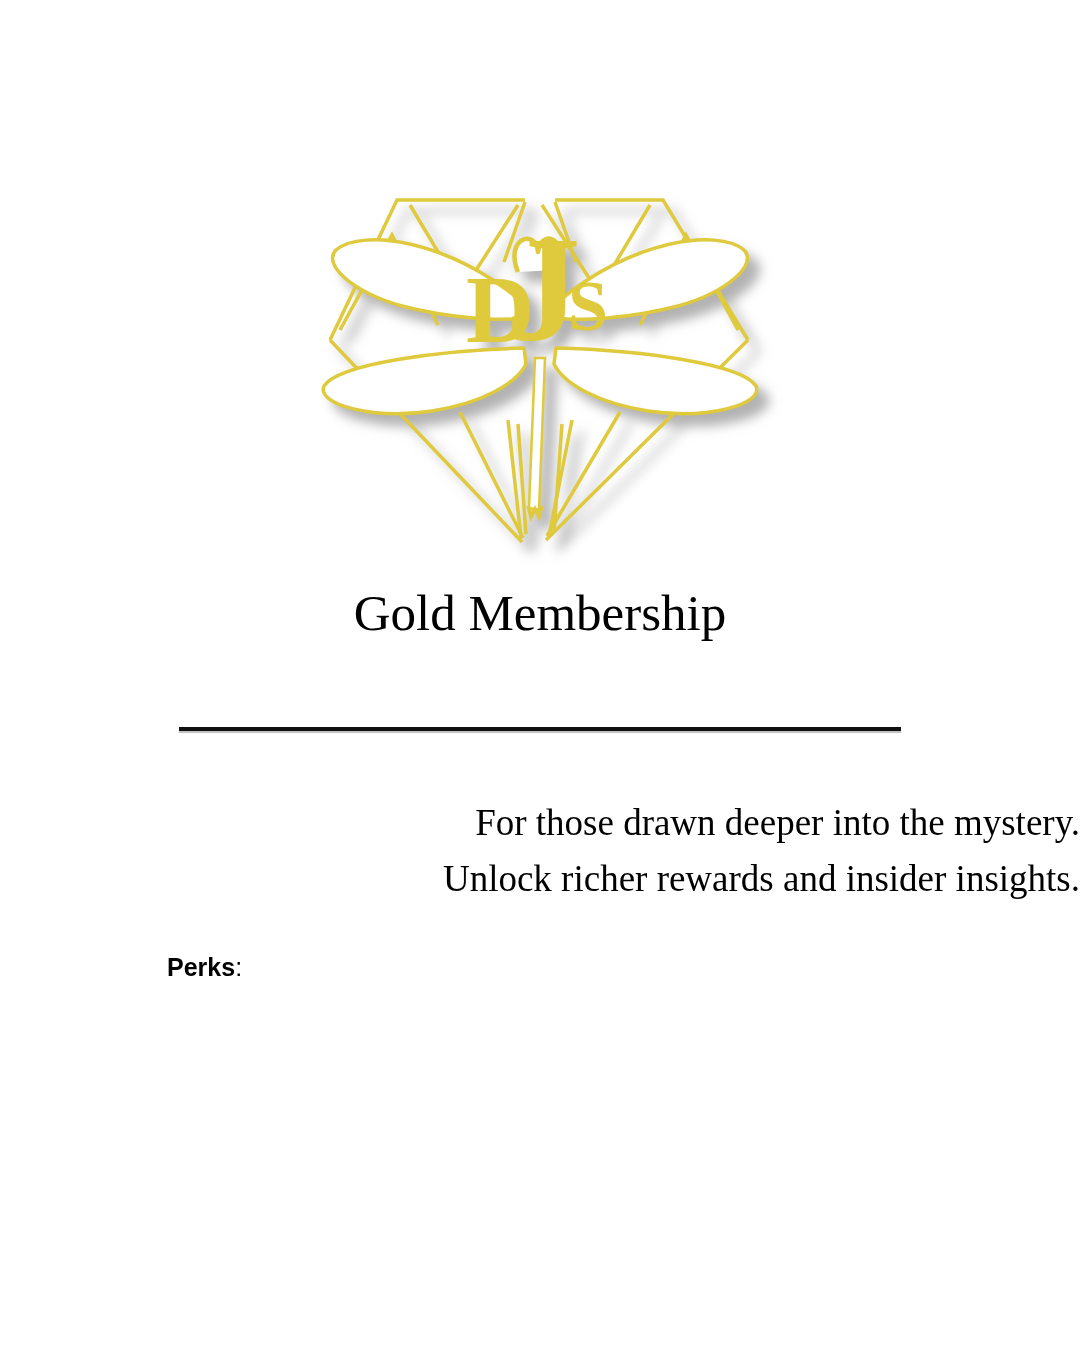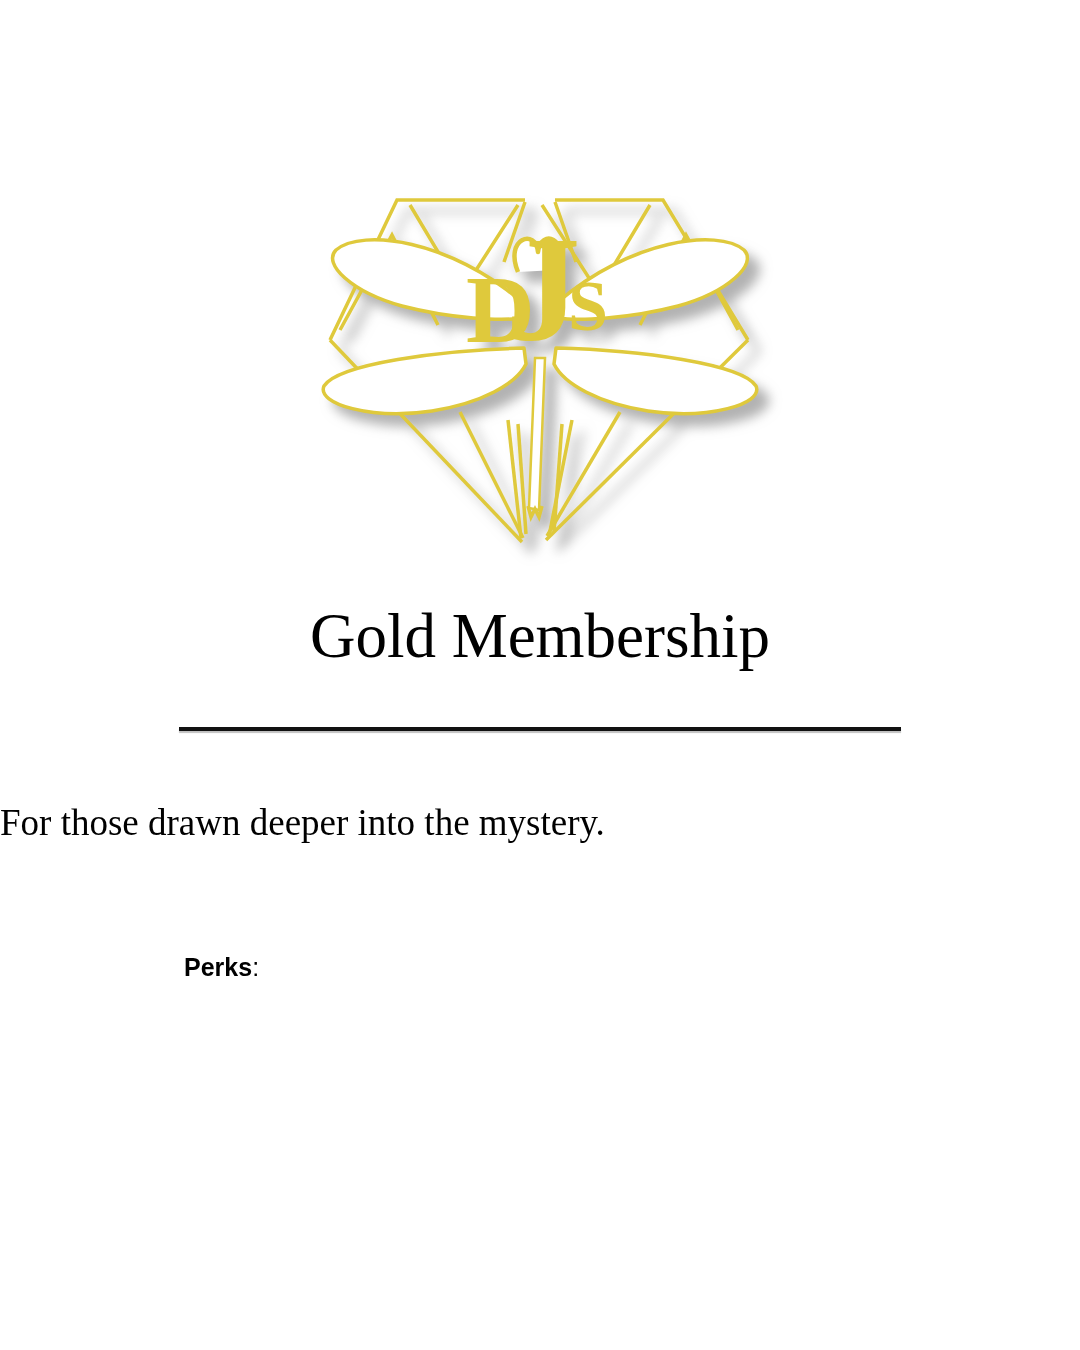--- a/index.html
+++ b/index.html
@@ -30,27 +30,27 @@
   .logo .ornament { stroke: var(--gold); stroke-width: 4.5; fill: #ffffff; stroke-linejoin: round; }
   .logo text {
     font-family: "Liberation Serif", serif;
     font-weight: bold;
     fill: var(--gold);
   }
 
   
   .title {
     position: absolute;
-    top: 605px;
+    top: 588px;
     left: 0;
     width: 100%;
     text-align: center;
     font-family: "Liberation Serif", serif;
     font-weight: normal;
-    font-size: 63px;
+    font-size: 51px;
     line-height: 1;
     color: #000000;
   }
 
   
   .divider {
     position: absolute;
     top: 727px;
     left: 179px;
     width: 722px;
@@ -58,32 +58,32 @@
     background: #111111;
     box-shadow: 0 2px 1px rgba(160,160,160,0.65);
   }
 
   
   .tagline {
     position: absolute;
     top: 795px;
     left: 0;
     width: 100%;
-    text-align: left;
+    text-align: right;
     font-family: "Liberation Serif", serif;
     font-size: 37px;
     line-height: 56px;
     color: #000000;
   }
 
   
   .perks {
     position: absolute;
     top: 950px;
-    left: 184px;
+    left: 167px;
     width: 745px;
     font-size: 25px;
     color: #000000;
   }
   .perks-heading { line-height: 35px; font-weight: normal; font-size: 25px; }
   .perks-heading b { font-weight: bold; }
   .perks ul {
     margin: 7px 0 0 0;
     padding-left: 44px;
     list-style: disc outside;
@@ -140,20 +140,21 @@
       <text x="233" y="160" font-size="150" text-anchor="middle">J</text>
     </g>
   </svg>
 
   <h1 class="title">Gold Membership</h1>
 
   <div class="divider"></div>
 
   <div class="tagline">
     <div>For those drawn deeper into the mystery.</div>
+    <div>Unlock richer rewards and insider insights.</div>
   </div>
 
   <div class="perks">
     <div class="perks-heading">
       <b>Perks</b><span>:</span>
     </div>
   </div>
 
 </div>
 

